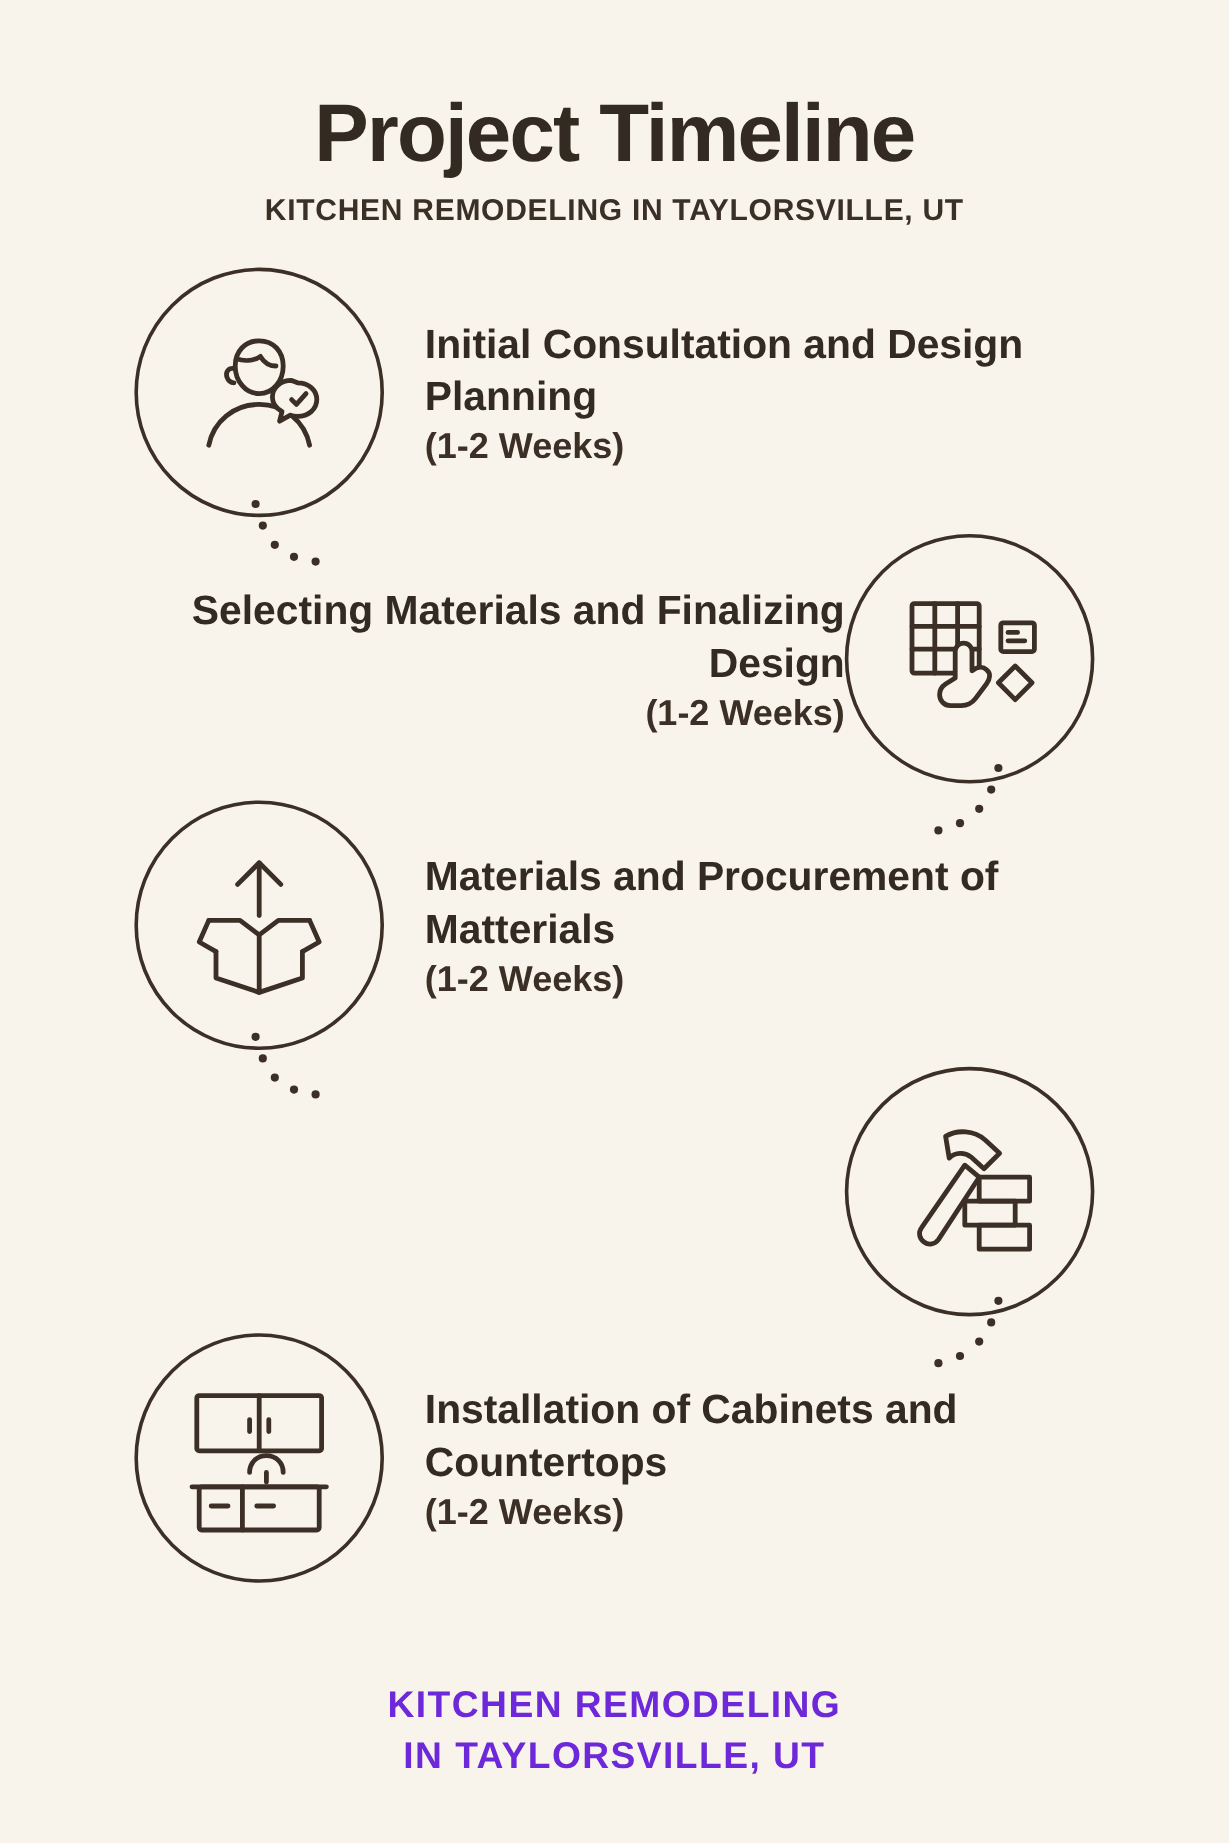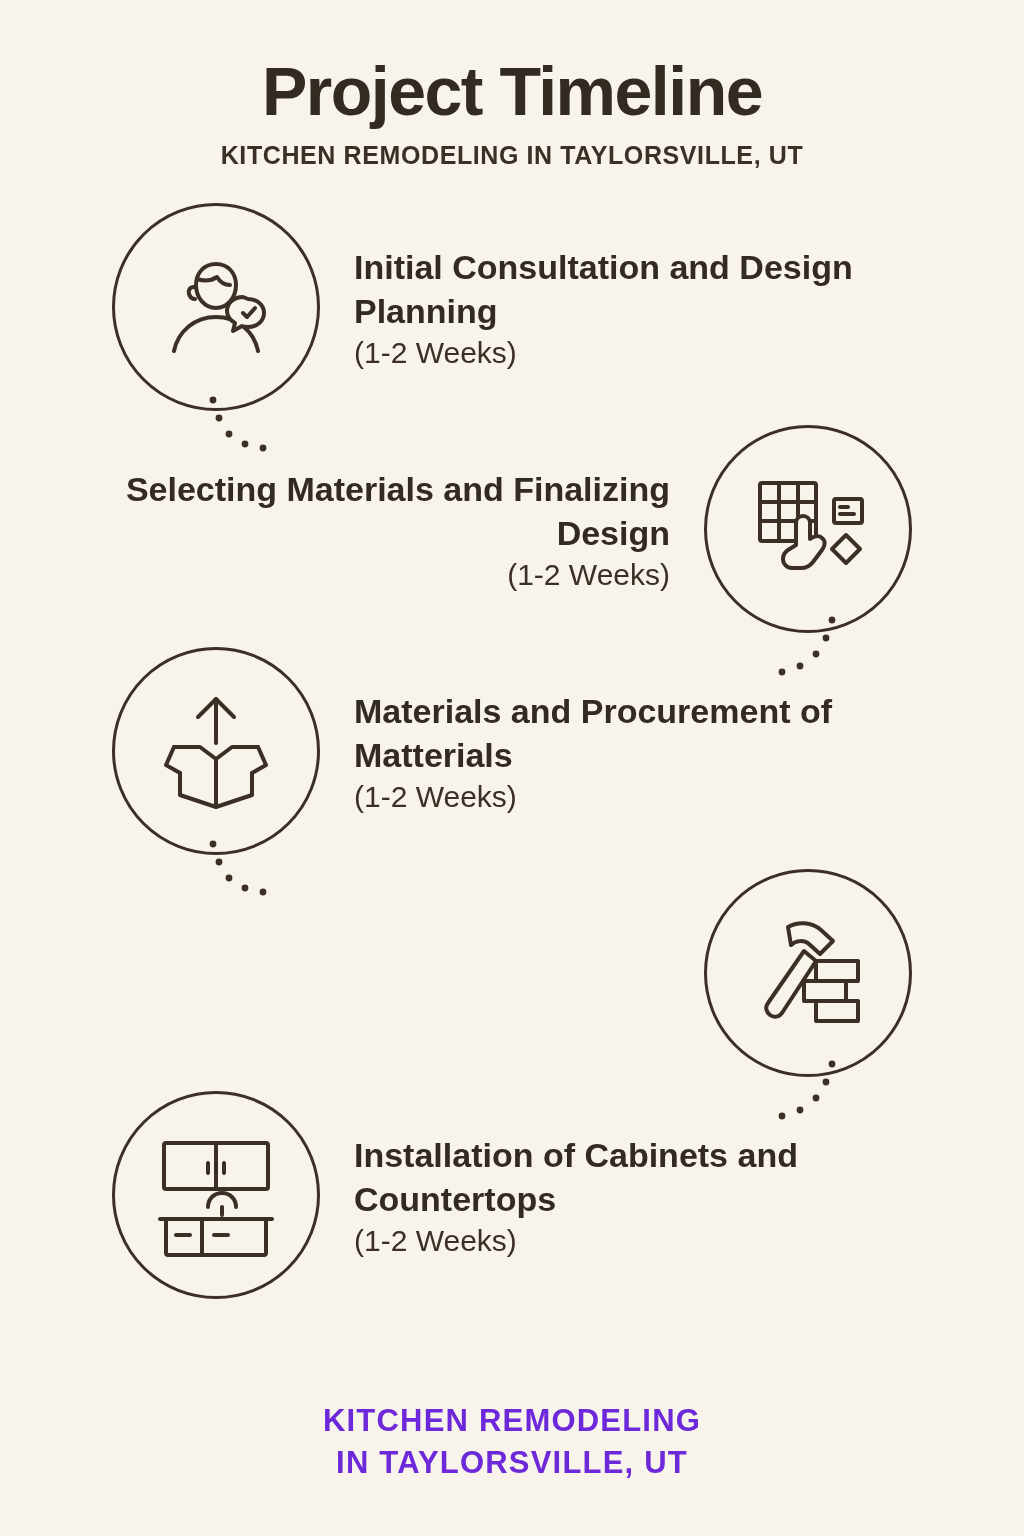--- a/index.html
+++ b/index.html
@@ -13,21 +13,21 @@
   }
   .page {
     position: relative;
     width: 1024px;
     height: 1536px;
     background: #f8f4ec;
   }
 
   
   .header {
-    padding-top: 56px;
+    padding-top: 76px;
     text-align: center;
   }
   .title {
     font-size: 68px;
     font-weight: 800;
     letter-spacing: -1.5px;
     color: #332a22;
     line-height: 1.05;
   }
   .subtitle {
@@ -64,32 +64,32 @@
     justify-content: center;
   }
   .icon-circle svg { display: block; }
 
   .step-text {
     display: flex;
     flex-direction: column;
     justify-content: center;
   }
   .step.left  .step-text { margin-left: 34px; text-align: left; }
-  .step.right .step-text { margin-right: 34px; text-align: right; order: -1; }
+  .step.right .step-text { text-align: right; order: -1; }
 
   .step-label {
     font-size: 34px;
     font-weight: 700;
     line-height: 1.32;
     color: #332a22;
     max-width: 560px;
   }
   .step-duration {
     font-size: 30px;
-    font-weight: 400;
+    font-weight: 700;
     color: #3b2f26;
     margin-top: 2px;
   }
   .step.left  .step-duration { text-align: left; }
   .step.right .step-duration { text-align: right; }
 
   
   .dots {
     position: absolute;
     pointer-events: none;

